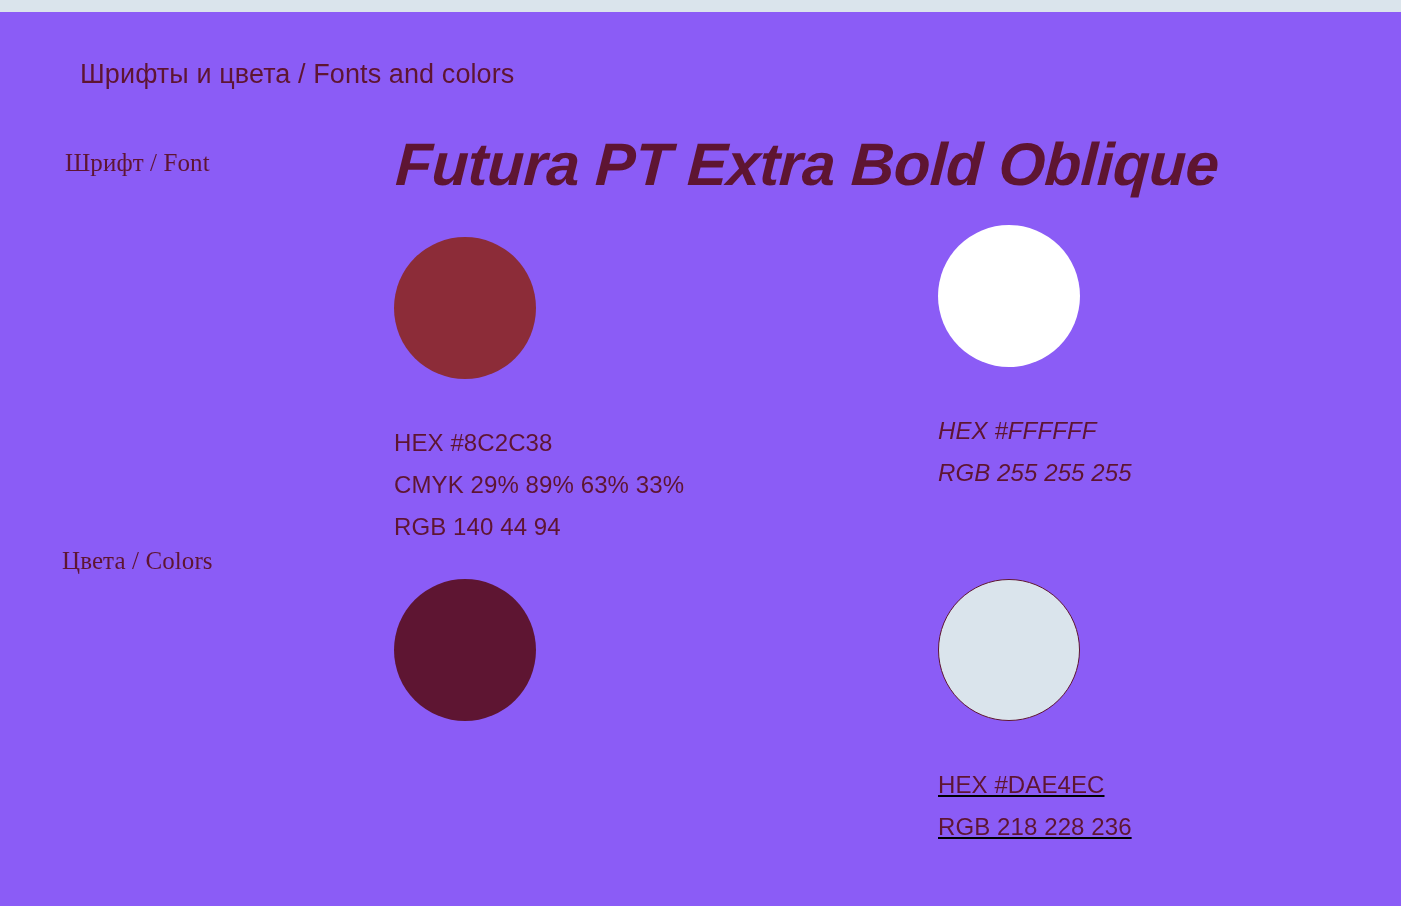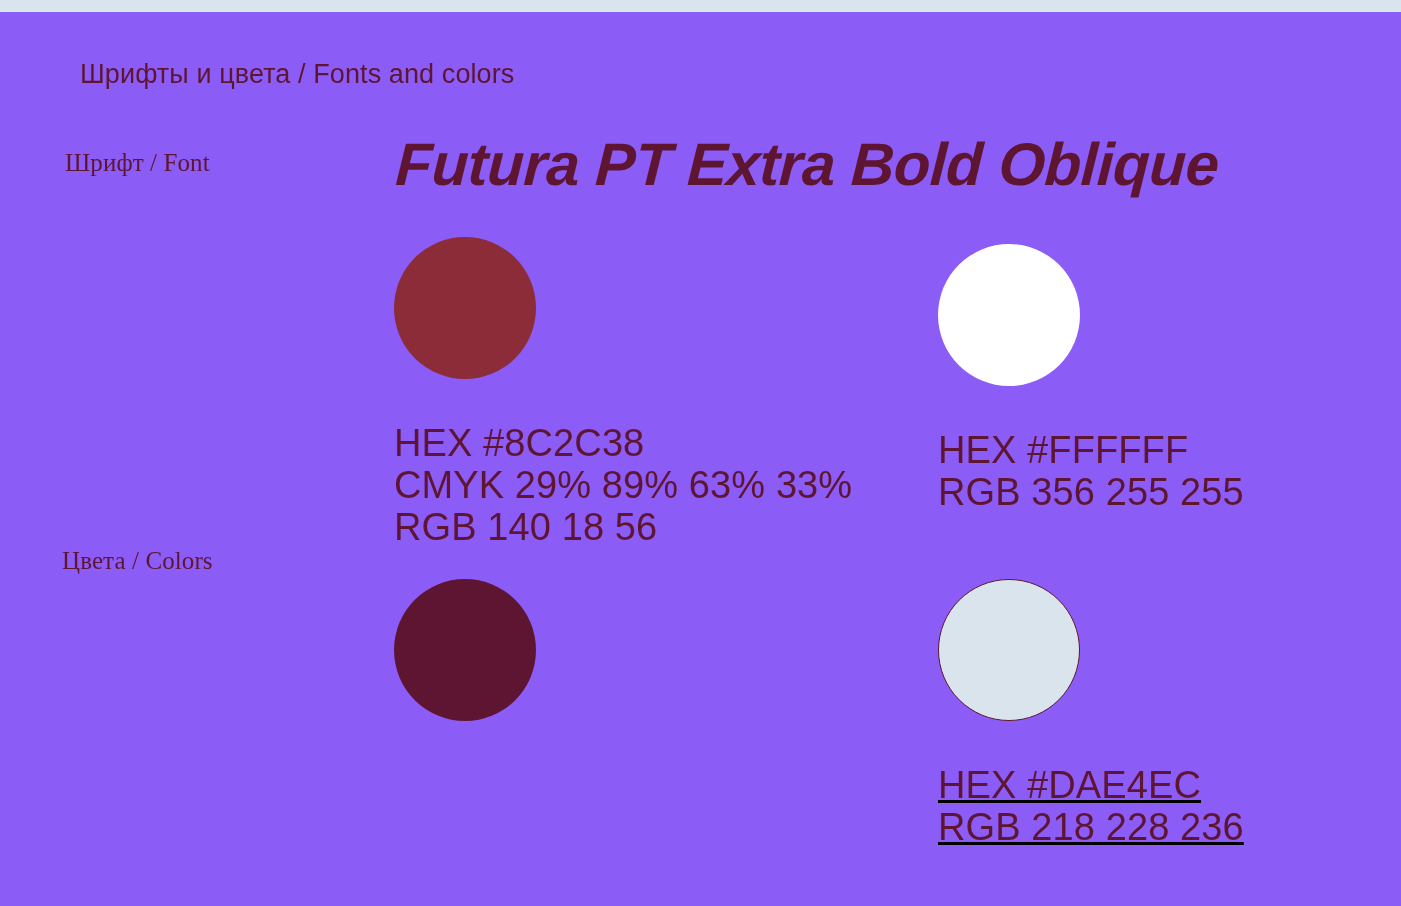--- a/index.html
+++ b/index.html
@@ -58,37 +58,37 @@
     transform: skewX(-3deg);
     transform-origin: left bottom;
   }
 
   
   .swatch {
     position: absolute;
     width: 400px;
   }
   .swatch.c0 { left: 394px; top: 225px; }
-  .swatch.c1 { left: 938px; top: 232px; }
+  .swatch.c1 { left: 938px; top: 213px; font-style: italic; }
   .swatch.c2 { left: 394px; top: 567px; }
   .swatch.c3 { left: 938px; top: 567px; text-decoration: underline; }
 
   .swatch-circle {
     width: 142px;
     height: 142px;
     border-radius: 50%;
     box-sizing: border-box;
   }
   .swatch-circle.outlined {
     border: 1px solid #5E1532;
   }
 
   .swatch-info {
     margin-top: 43px;
-    font-size: 38px;
+    font-size: 24px;
     line-height: 42px;
     color: #5E1532;
     letter-spacing: 0.1px;
     white-space: nowrap;
   }
   .swatch-info div { white-space: nowrap; }
 </style>
 </head>
 <body style="background: rgb(218, 228, 236);">
 
@@ -100,29 +100,29 @@
 
   <div class="font-specimen">Futura PT Extra Bold Oblique</div>
 
   <div class="row-label colors-label">Цвета / Colors</div>
 
   <div class="swatch c0">
     <div class="swatch-circle" style="background: rgb(140, 44, 56);"></div>
     <div class="swatch-info">
       <div>HEX #8C2C38</div>
       <div>CMYK 29% 89% 63% 33%</div>
-      <div>RGB 140 18 56</div>
+      <div>RGB 140 44 94</div>
     </div>
   </div>
 
   <div class="swatch c1">
     <div class="swatch-circle" style="background: rgb(255, 255, 255);"></div>
     <div class="swatch-info">
       <div>HEX #FFFFFF</div>
-      <div>RGB 356 255 255</div>
+      <div>RGB 255 255 255</div>
     </div>
   </div>
 
   <div class="swatch c2">
     <div class="swatch-circle" style="background: rgb(94, 21, 50);"></div>
   </div>
 
   <div class="swatch c3">
     <div class="swatch-circle outlined" style="background: rgb(218, 228, 236);"></div>
     <div class="swatch-info">

